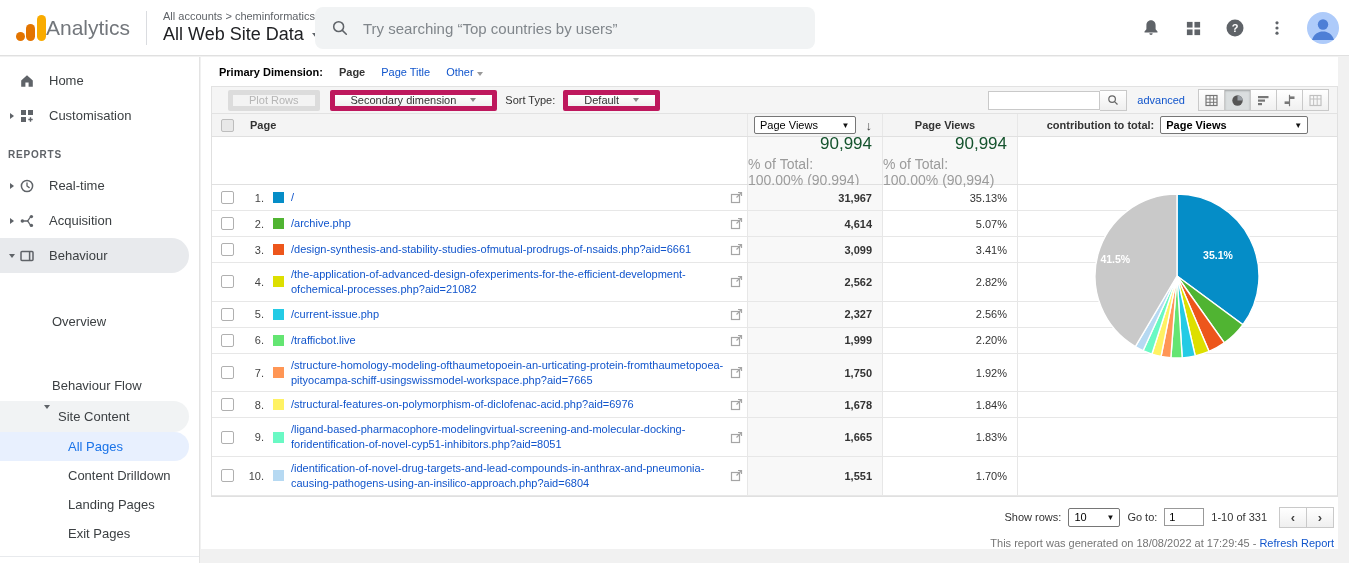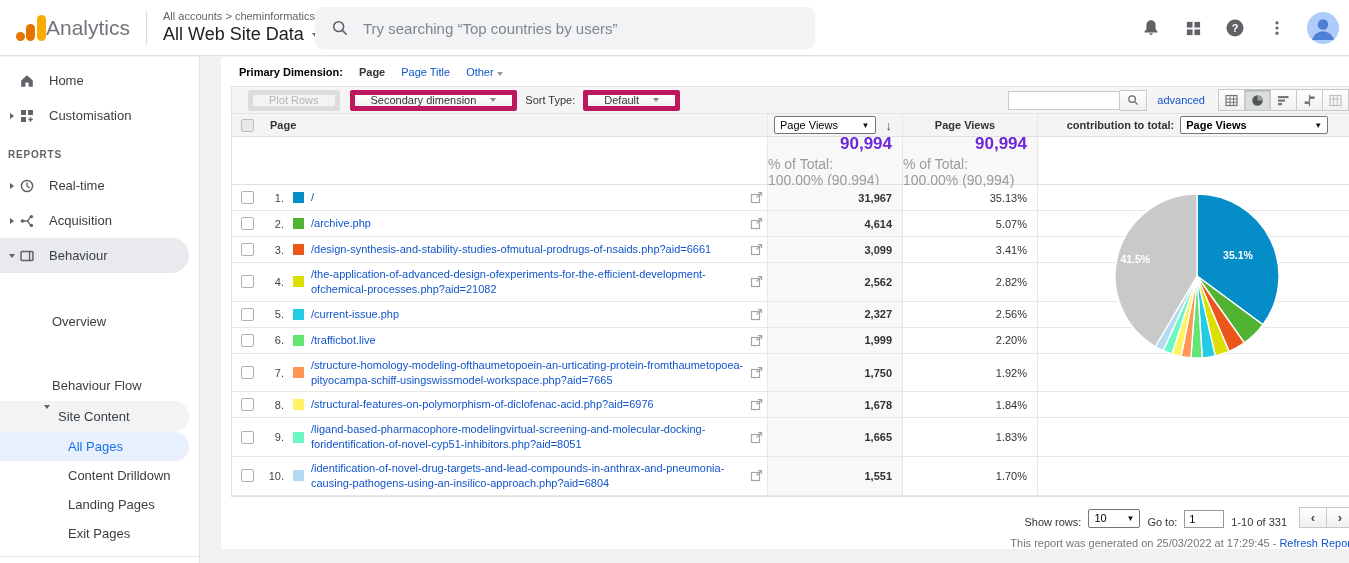--- a/index.html
+++ b/index.html
@@ -44,21 +44,21 @@
   .sub1 { padding-left:52px; height:31px; display:flex; align-items:center; cursor:pointer;margin-top:33px; }
   .sub-head { height:31px; display:flex; align-items:center; cursor:pointer; background:#f1f3f4;
               border-radius:0 16px 16px 0; margin-right:10px; }
   .sub-head .arr { width:10px; margin-left:44px; margin-right:4px; }
   .sub2 { padding-left:68px; height:29px; display:flex; align-items:center; cursor:pointer; }
   .sub2.active { background:#e8f0fe; color:#1a73e8; border-radius:0 16px 16px 0; margin-right:10px; }
   .side-div { height:1px; background:#e8eaed; margin:8px 0; }
   .beta { font-size:8px; color:#e8710a; font-weight:bold; position:relative; top:-5px; margin-left:3px; }
 
   
-  .main { position:absolute; left:201px; top:57px; right:0; bottom:0; background:#f1f1f1;margin-left:20px; }
+  .main { position:absolute; left:201px; top:57px; right:0; bottom:0; background:#f1f1f1; }
   .panel { position:absolute; left:0; top:0; width:1137px; height:492px; background:#fff; }
   .primary-row { position:absolute; top:9px; left:18px; font-size:11px; display:flex; gap:16px; align-items:center; }
   .primary-row .plabel { font-weight:bold; color:#000; }
   .primary-row .psel { font-weight:bold; color:#333; cursor:pointer; }
   .primary-row a { color:#15c; text-decoration:none; cursor:pointer; }
   .mini-caret { display:inline-block; width:0; height:0; border-left:3.5px solid transparent;
                 border-right:3.5px solid transparent; border-top:4px solid #999; margin-left:3px; }
 
   .content { position:absolute; top:29px; left:10px; width:1127px; }
 
@@ -96,39 +96,39 @@
   .hname { font-weight:bold; color:#333; padding-left:8px; }
   .checkbox { width:13px; height:13px; border:1px solid #b0b0b0; background:#fff; border-radius:2px; cursor:pointer; }
   .checkbox.head { background:#e8e8e8; border-color:#bdbdbd; }
   .fake-select { height:18px; background:#fff; border:1px solid #767676; border-radius:2px; display:inline-flex;
                  align-items:center; justify-content:space-between; padding:0 5px; font-size:11px; color:#000; cursor:pointer; }
   .fake-select .sel-caret { font-size:8px; color:#111; margin-left:8px; }
   .sort-arrow { font-size:13px; color:#444; font-weight:bold; margin-left:10px; cursor:pointer; }
 
   .summary { height:48px; border:1px solid #e0e0e0; border-top:none; display:flex; font-size:11px; }
   .sumcell { flex-direction:column; justify-content:center; align-items:flex-end; gap:2px; }
-  .bignum { font-size:17px; color:#6d28d9;font-weight:bold; }
+  .bignum { font-size:17px; color:#14532d; }
   .subnote { font-size:14px; color:#9b9b9b; }
 
   .rows-wrap { position:relative; border:1px solid #e0e0e0; border-top:none; }
   .trow { display:flex; min-height:26px; border-bottom:1px solid #e7e7e7; font-size:11px; align-items:stretch; }
   .trow:last-child { border-bottom:none; }
   .trow .col-check { align-items:center; }
   .trow .col-page { padding:4px 4px 4px 0; align-items:center; }
   .rownum { width:22px; text-align:right; margin-right:9px; color:#444; flex:none; }
   .sq { width:11px; height:11px; flex:none; margin-right:7px; }
   .plink { flex:1; color:#15c; text-decoration:none; line-height:1.35; word-break:break-word; cursor:pointer; }
   .ext-icon { flex:none; width:13px; height:13px; margin-left:6px; cursor:pointer; opacity:.75; }
   .views-val { font-weight:bold; color:#333; }
   .pct-val { color:#333; }
 
   .pie-box { position:absolute; left:880px; top:6px; width:170px; height:170px; }
 
   
-  .foot { display:flex; justify-content:flex-end; align-items:flex-end; gap:7px; margin-top:10px; font-size:11px; color:#333; padding-right:4px; }
+  .foot { display:flex; justify-content:flex-end; align-items:center; gap:7px; margin-top:10px; font-size:11px; color:#333; padding-right:4px; }
   .foot .fake-select { height:19px; width:52px; }
   .goto-input { width:40px; height:18px; border:1px solid #999; font-size:11px; padding:0 4px;
                 font-family:"Liberation Sans",sans-serif; outline:none; }
   .pagebtns { display:flex; margin-left:6px; }
   .pbtn { width:28px; height:21px; border:1px solid #c9c9c9; margin-left:-1px; background:linear-gradient(#fff,#efefef);
           display:flex; align-items:center; justify-content:center; font-size:13px; font-weight:bold; color:#444; cursor:pointer; }
   .genline { text-align:right; margin-top:9px; font-size:11px; color:#757575; padding-right:4px; }
   .genline a { color:#15c; text-decoration:none; cursor:pointer; }
 </style>
 </head>
@@ -658,18 +658,18 @@
         <span class="pagebtns">
           <span class="pbtn">
               <span>‹</span>
             </span>
           <span class="pbtn">
               <span>›</span>
             </span>
         </span>
       </div>
       <div class="genline">
-        <span>This report was generated on 25/03/2022 at 17:29:45 -</span>
+        <span>This report was generated on 18/08/2022 at 17:29:45 -</span>
         <a>Refresh Report</a>
       </div>
     </div>
   </div>
 </div>
 
 </body></html>

